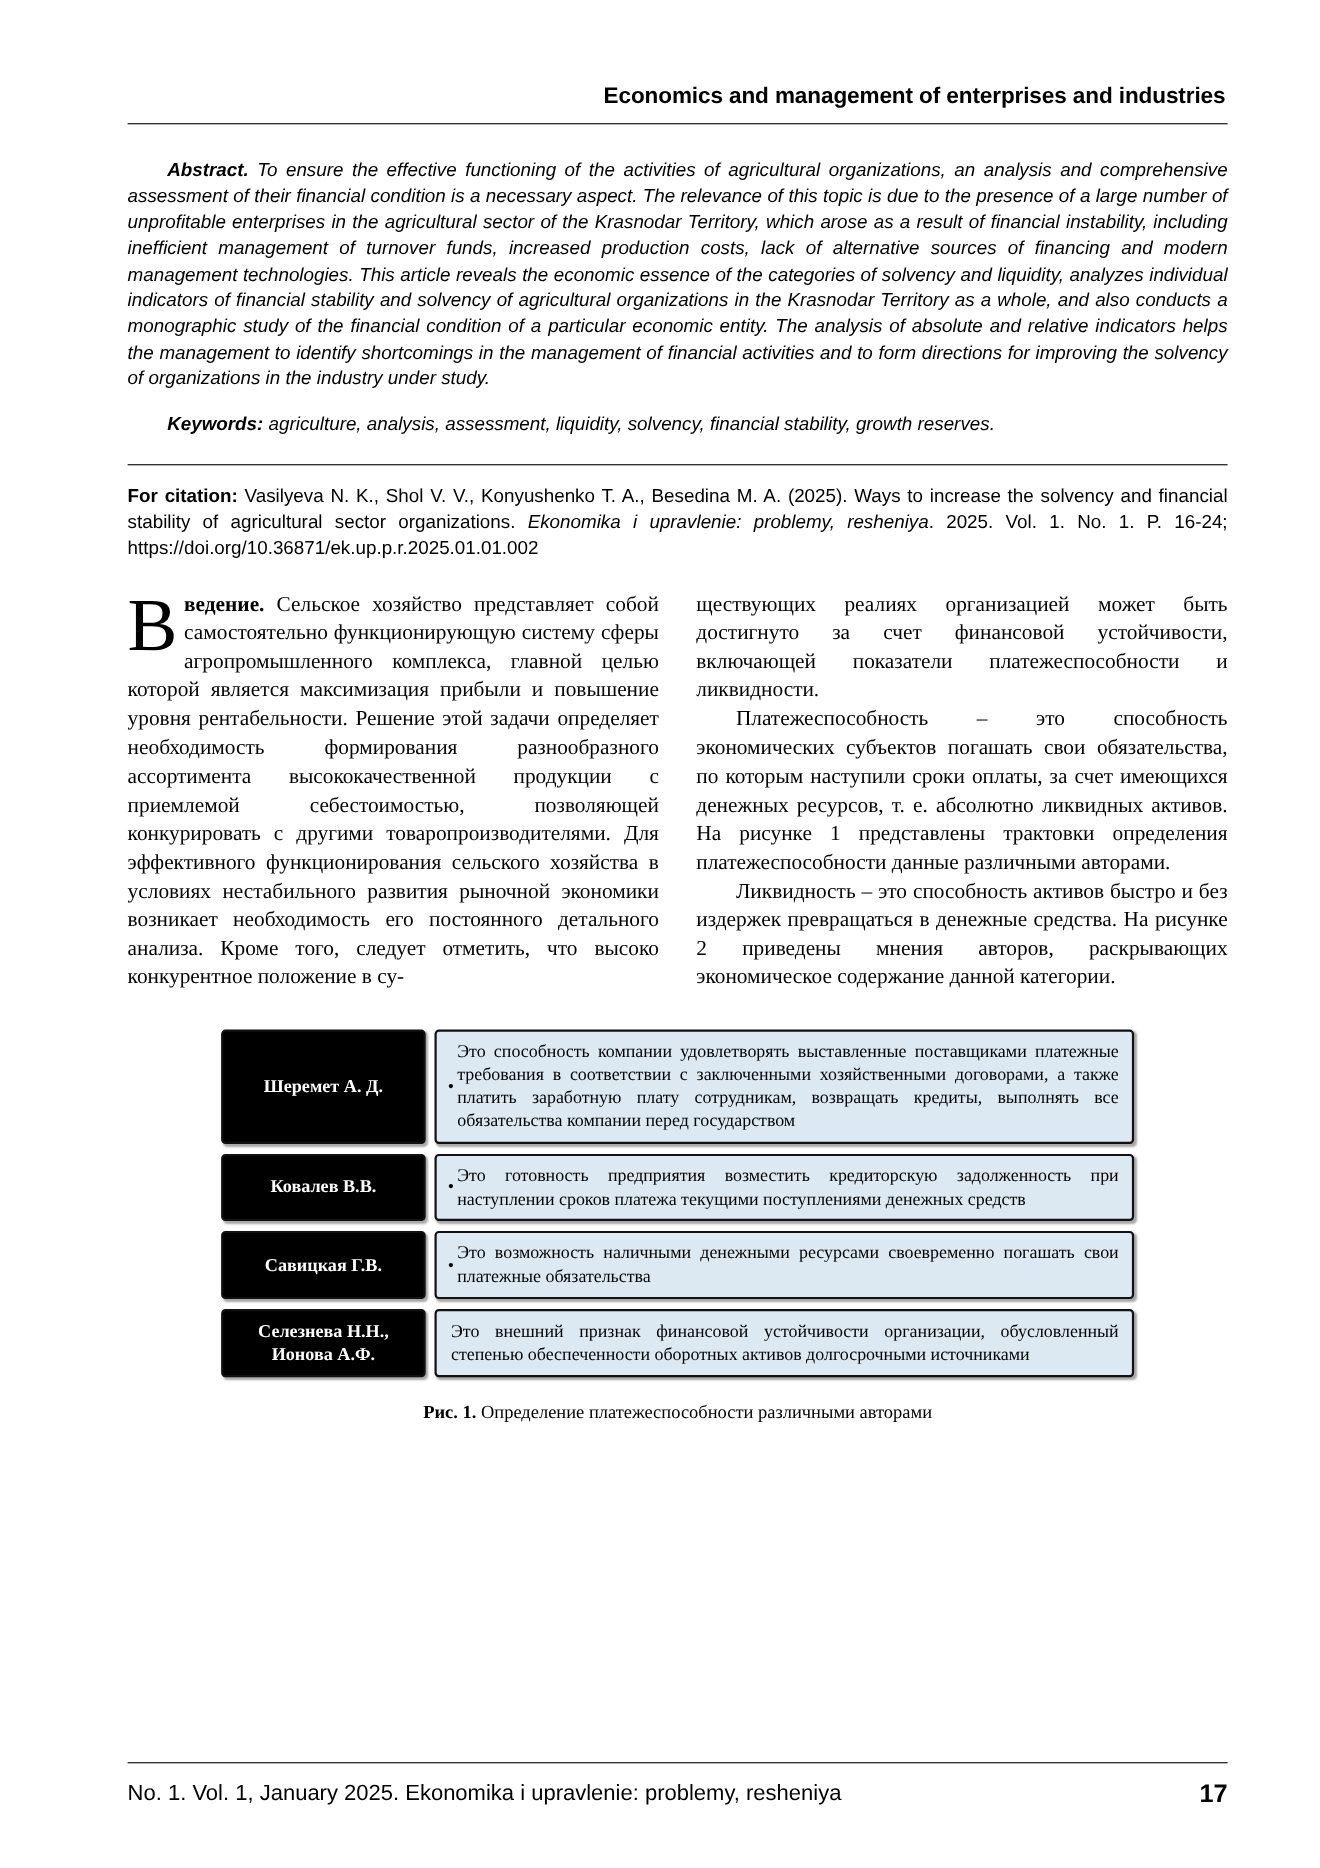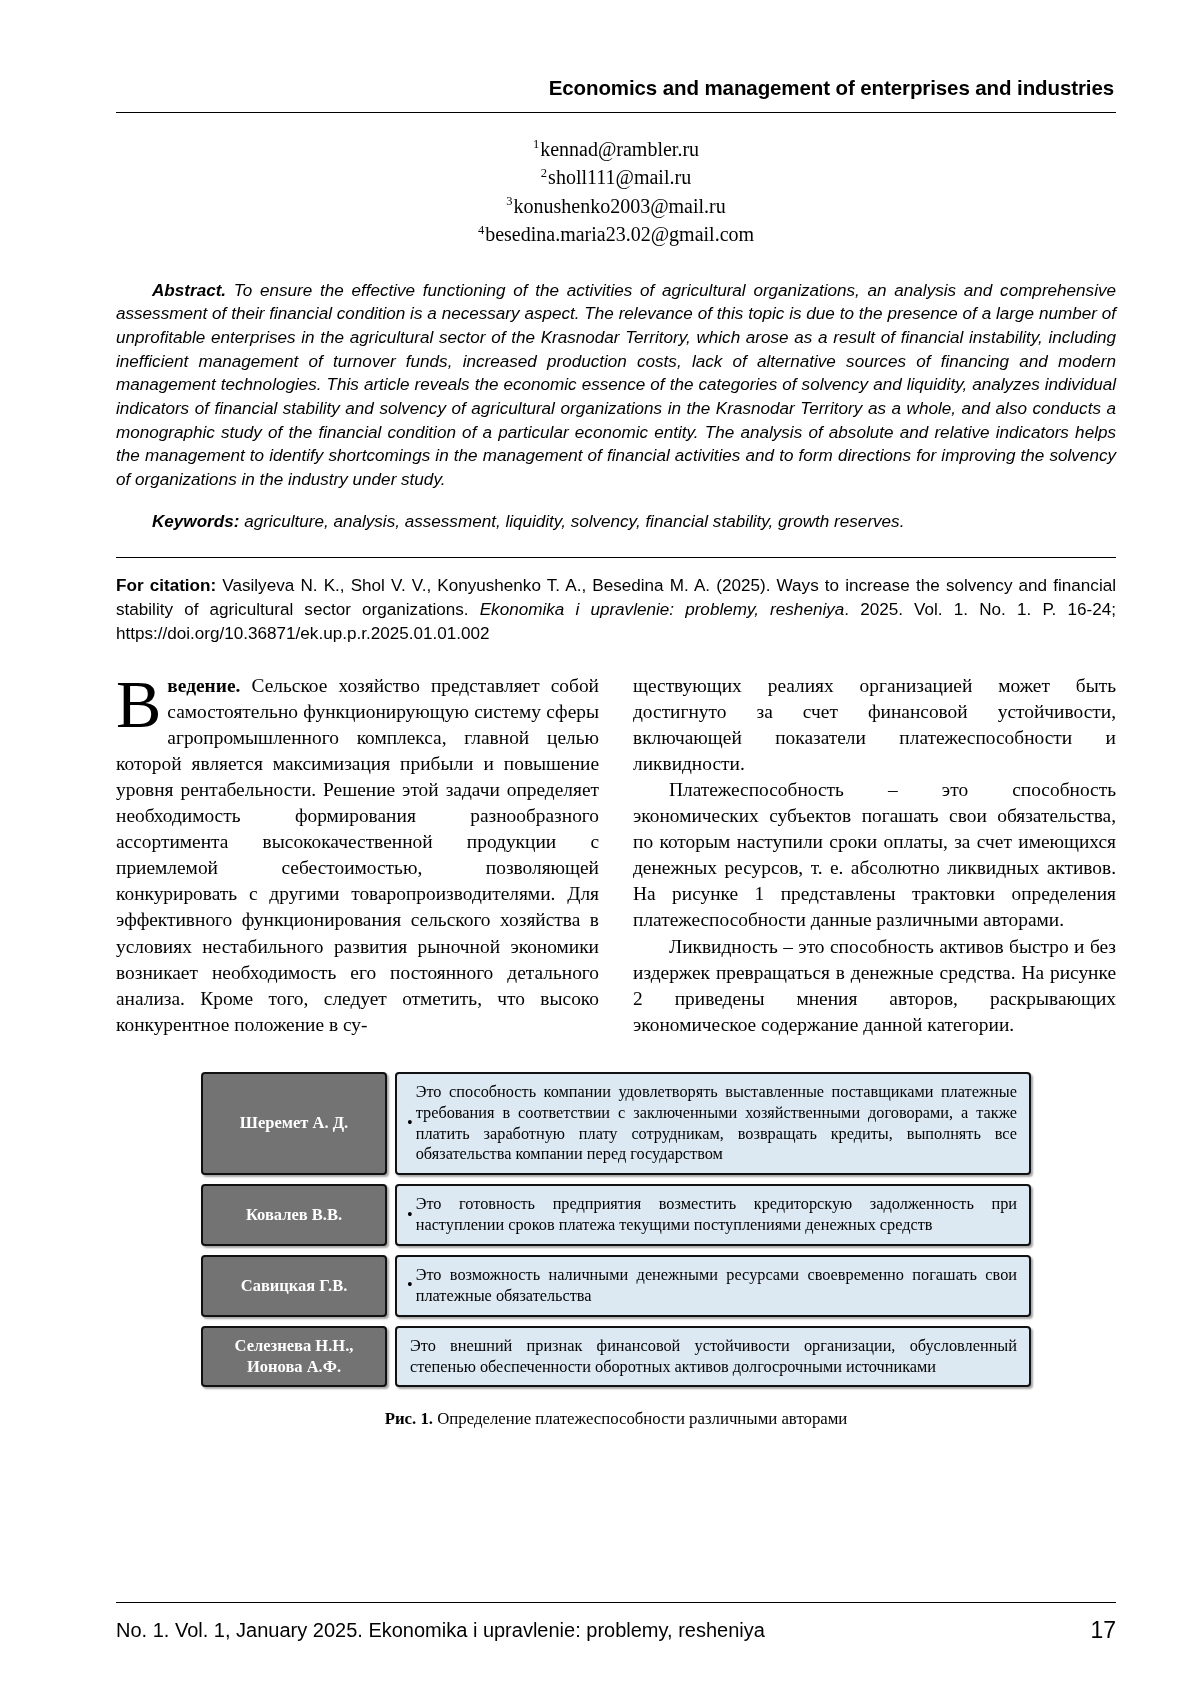--- a/index.html
+++ b/index.html
@@ -126,21 +126,21 @@
     width: 830px;
   }
   .fig-row {
     display: flex;
     align-items: stretch;
     margin-bottom: 9px;
   }
   .fig-label {
     width: 186px;
     flex: 0 0 186px;
-    background: #737373;
+    background: #000000;
     border: 2.5px solid #111;
     border-radius: 4px;
     color: #ffffff;
     font-family: "Liberation Serif", serif;
     font-weight: bold;
     font-size: 16.5px;
     display: flex;
     align-items: center;
     justify-content: center;
     text-align: center;
@@ -190,37 +190,31 @@
   }
   .footer-row {
     display: flex;
     justify-content: space-between;
     align-items: center;
     font-family: "Liberation Sans", sans-serif;
     font-size: 20px;
   }
   .page-num {
     font-size: 23px;
-    font-weight: normal;
+    font-weight: bold;
   }
 </style>
 </head>
 <body>
 
 <div class="page">
 
   <div class="running-head">Economics and management of enterprises and industries</div>
   <hr class="rule">
 
-  <div class="emails">
-    <div><sup>1</sup><span>kennad@rambler.ru</span></div>
-    <div><sup>2</sup><span>sholl111@mail.ru</span></div>
-    <div><sup>3</sup><span>konushenko2003@mail.ru</span></div>
-    <div><sup>4</sup><span>besedina.maria23.02@gmail.com</span></div>
-  </div>
 
   <div class="abstract">
     <b>Abstract.</b>
     <span>To ensure the effective functioning of the activities of agricultural organizations, an analysis and comprehensive assessment of their financial condition is a necessary aspect. The relevance of this topic is due to the presence of a large number of unprofitable enterprises in the agricultural sector of the Krasnodar Territory, which arose as a result of financial instability, including inefficient management of turnover funds, increased production costs, lack of alternative sources of financing and modern management technologies. This article reveals the economic essence of the categories of solvency and liquidity, analyzes individual indicators of financial stability and solvency of agricultural organizations in the Krasnodar Territory as a whole, and also conducts a monographic study of the financial condition of a particular economic entity. The analysis of absolute and relative indicators helps the management to identify shortcomings in the management of financial activities and to form directions for improving the solvency of organizations in the industry under study.</span>
   </div>
 
   <div class="kw">
     <b>Keywords:</b>
     <span>agriculture, analysis, assessment, liquidity, solvency, financial stability, growth reserves.</span>
   </div>

